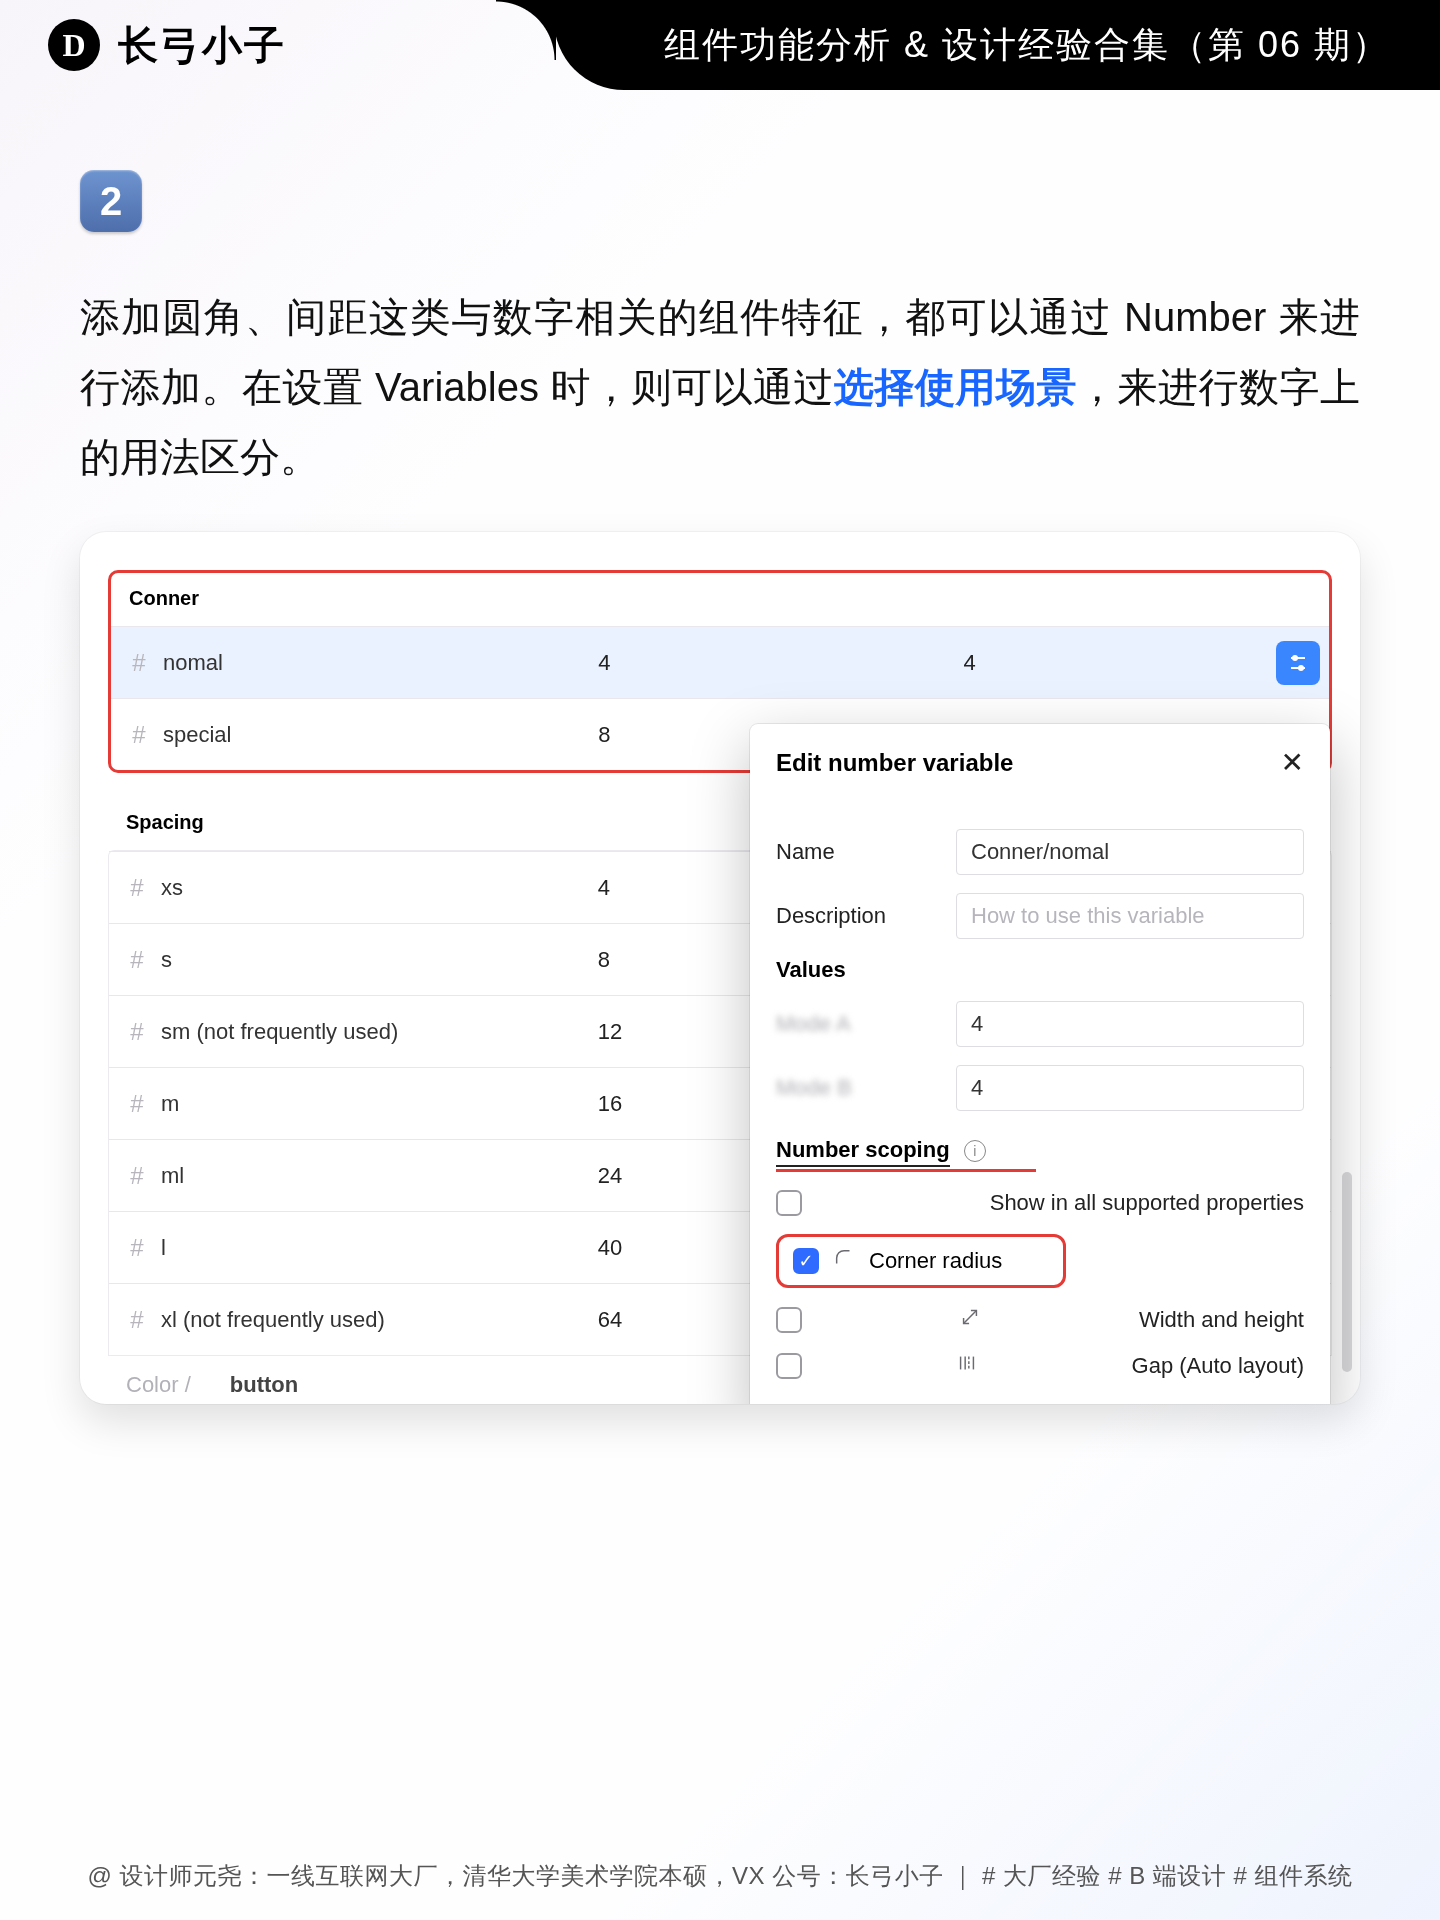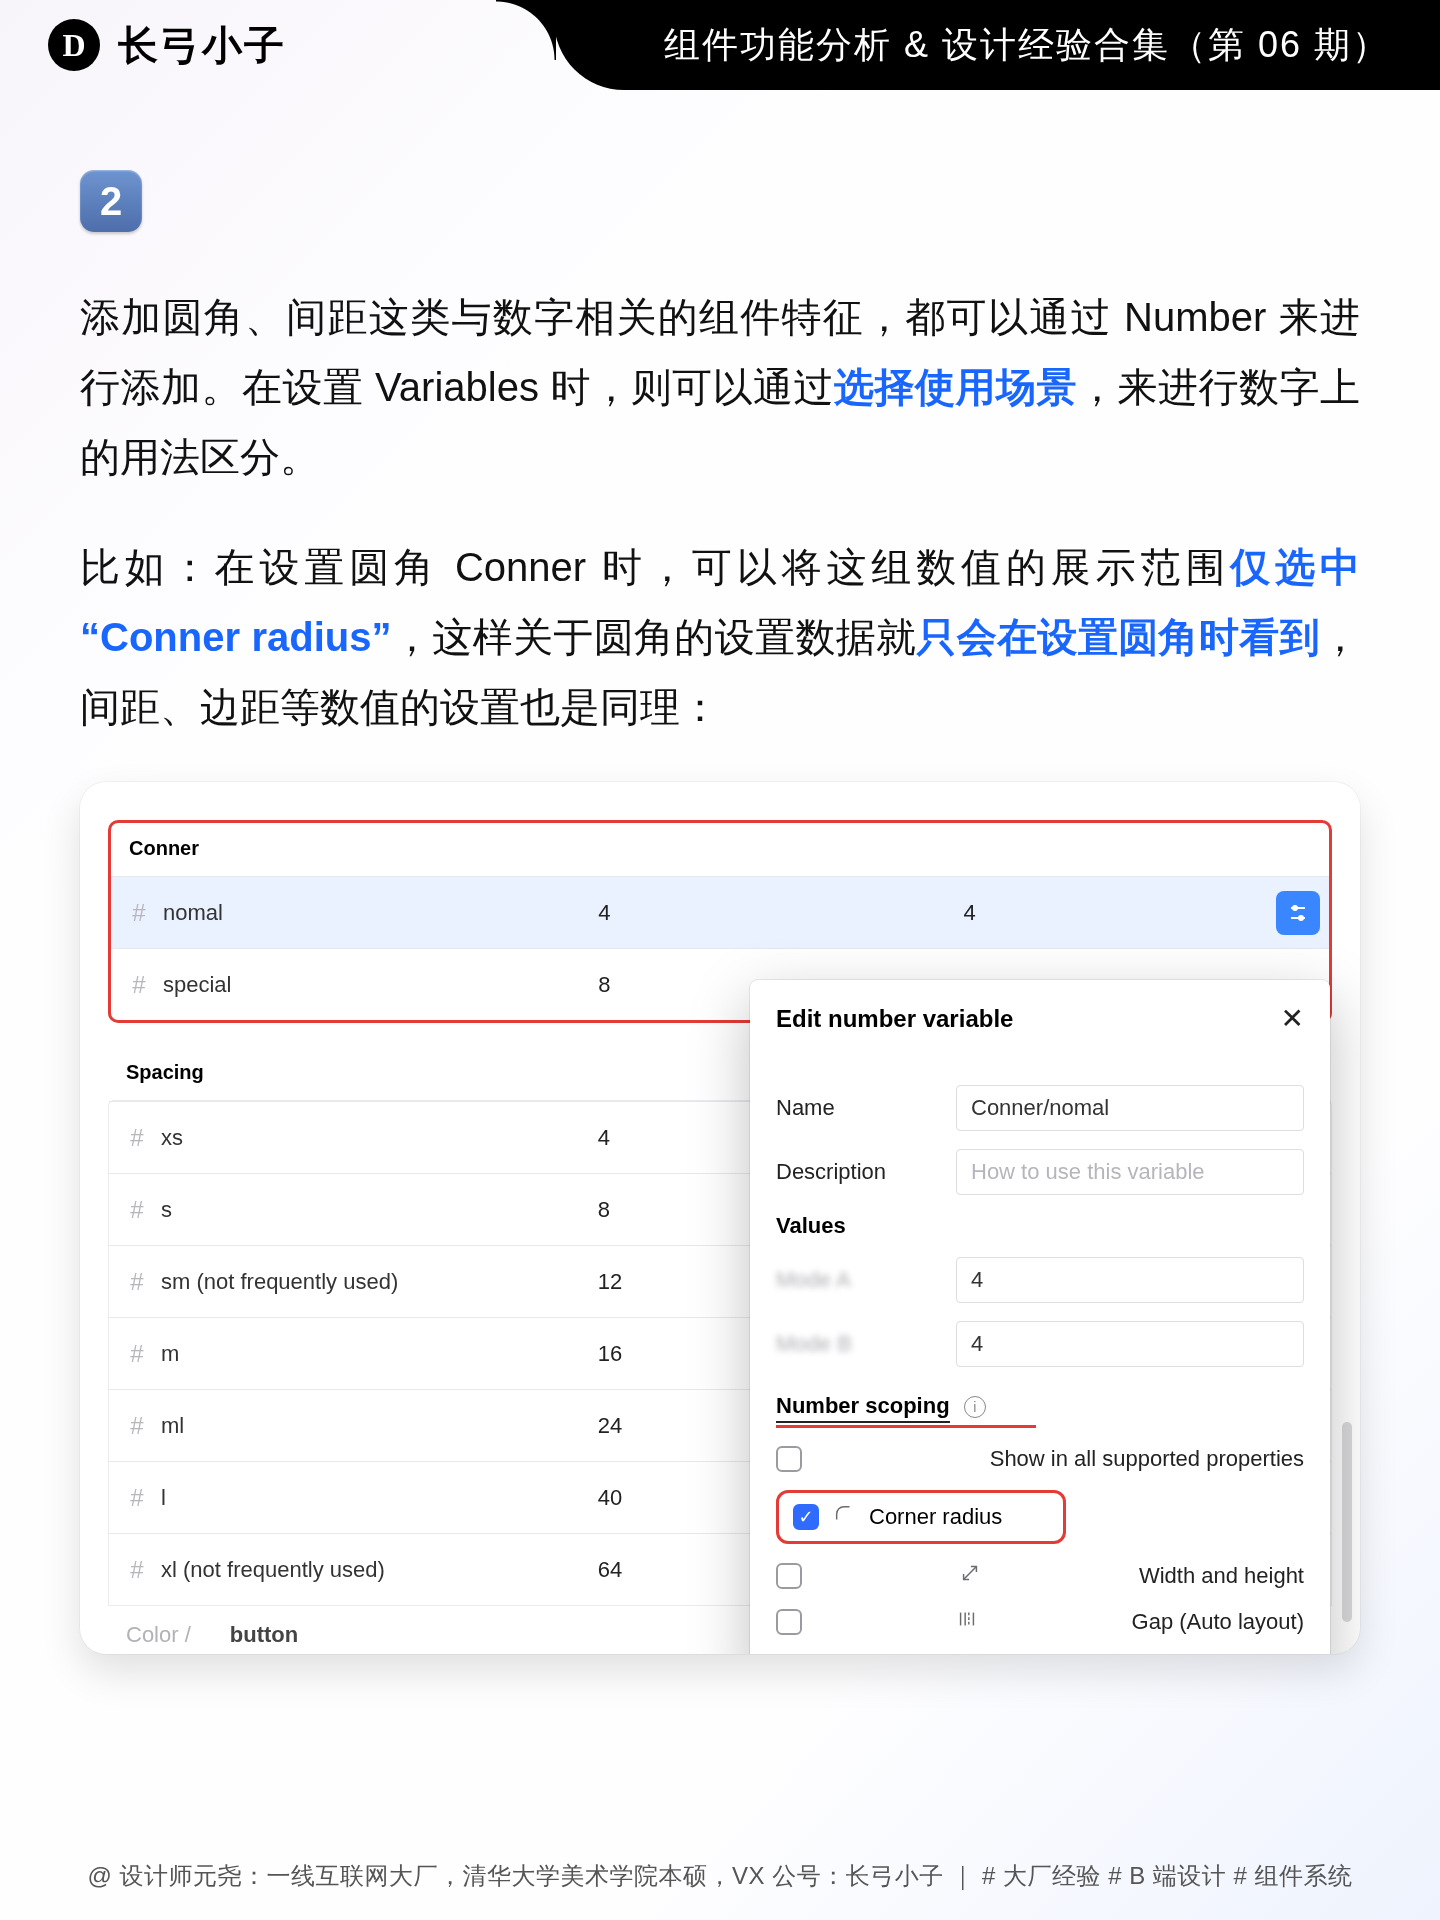--- a/index.html
+++ b/index.html
@@ -146,21 +146,21 @@
     .adjust-btn {
       width: 44px; height: 44px; border-radius: 8px;
       background: #3a86ff; display:flex; align-items:center; justify-content:center;
       color:#fff;
     }
 
     
     .pop {
       position: absolute;
       right: 30px;
-      top: 198px;
+      top: 192px;
       width: 580px;
       background: #fff;
       border-radius: 8px;
       box-shadow: 0 0 0 1px rgba(0,0,0,.08), 0 20px 60px rgba(0,0,0,.25);
       z-index: 30;
       padding: 0 0 16px 0;
       font-size: 22px;
     }
     .pop-head {
       display: flex; justify-content: space-between; align-items: center;
@@ -237,23 +237,20 @@
 <div class="content">
 
   <div class="h-title">
     <div class="num-badge">2</div>
   </div>
 
   <p class="para">
     <span>添加圆角、间距这类与数字相关的组件特征，都可以通过 Number 来进行添加。在设置 Variables 时，则可以通过</span><span class="hl">选择使用场景</span><span>，来进行数字上的用法区分。</span>
   </p>
 
-  <p class="para">
-    <span>比如：在设置圆角 Conner 时，可以将这组数值的展示范围</span><span class="hl">仅选中 “Conner radius”</span><span>，这样关于圆角的设置数据就</span><span class="hl">只会在设置圆角时看到</span><span>，间距、边距等数值的设置也是同理：</span>
-  </p>
 
   <div class="shot">
     <div class="shot-scroll"></div>
 
     <div class="tbl highlight-box">
       <div class="sect-header">Conner</div>
 
       <div class="row hld">
         <div class="c1">
           <span class="hash">#</span>

